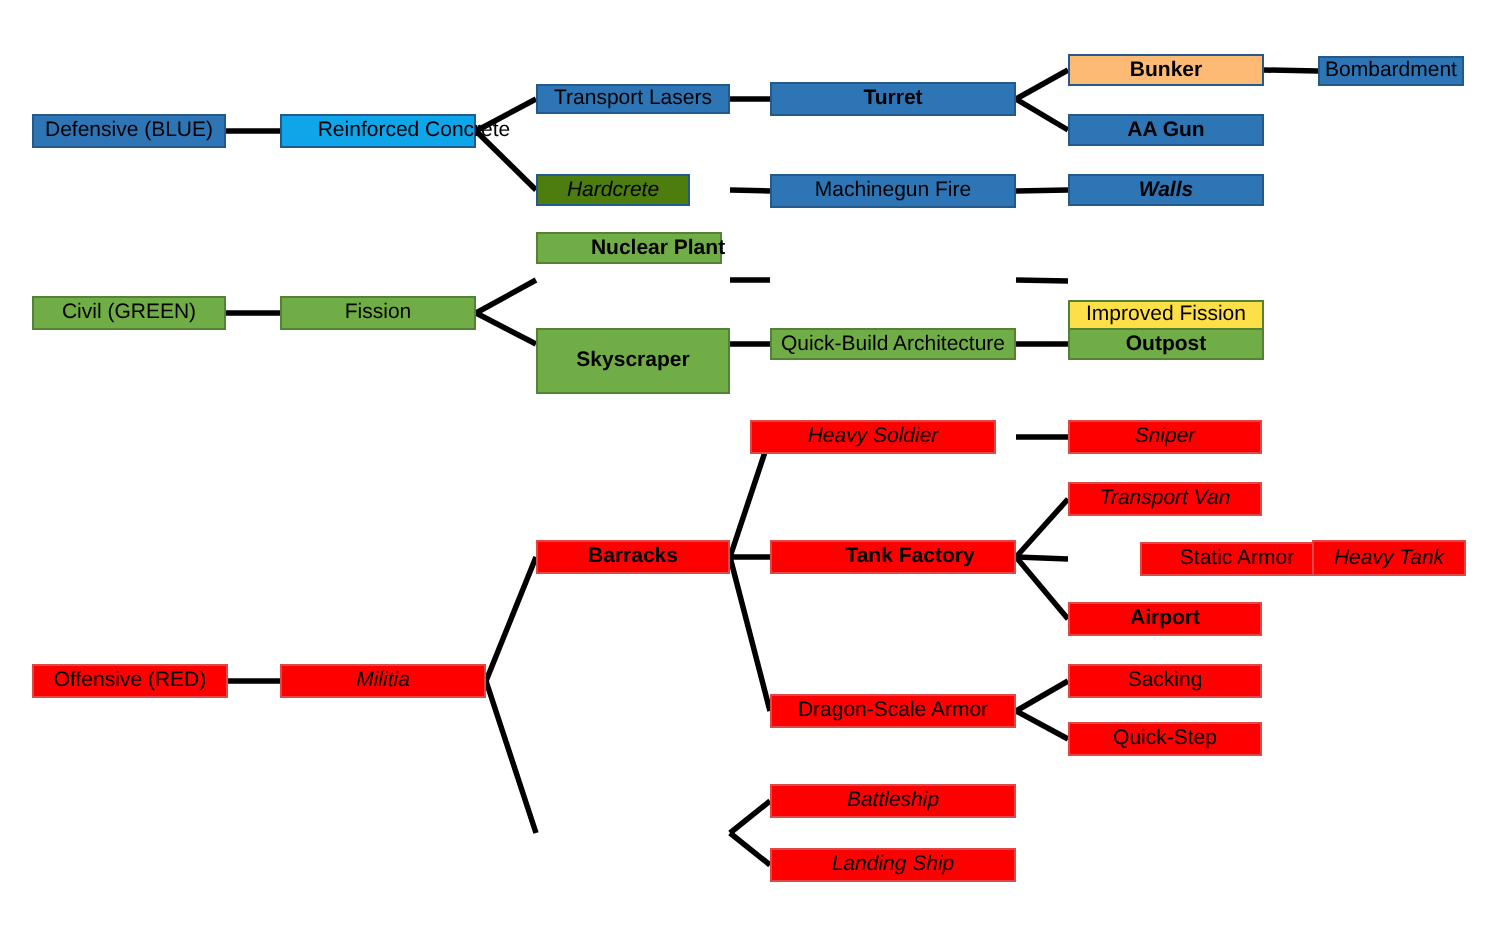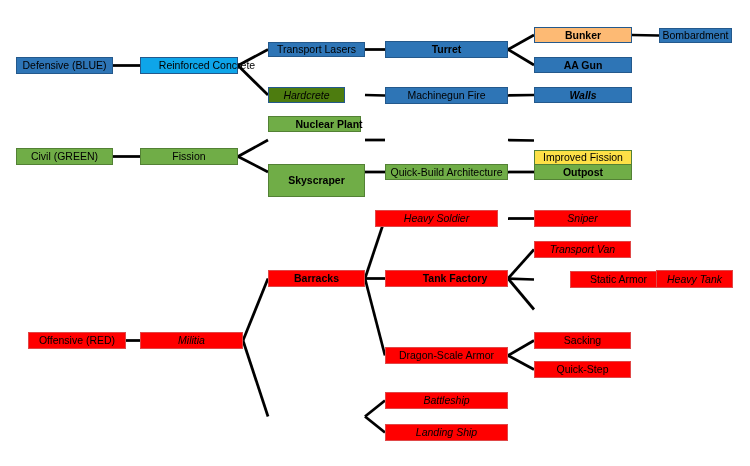--- a/index.html
+++ b/index.html
@@ -99,28 +99,29 @@
       <div class="node bold" style="left: 534px; top: 87px; width: 98px; height: 16px; background: rgb(46, 117, 182); border-color: rgb(36, 89, 140); font-style: italic;">Walls</div>
       <div class="node regular" style="left: 659px; top: 28px; width: 73px; height: 15px; background: rgb(46, 117, 182); border-color: rgb(36, 89, 140);">Bombardment</div>
       <div class="node regular" style="left: 16px; top: 148px; width: 97px; height: 17px; background: rgb(112, 173, 71); border-color: rgb(83, 129, 53); text-align: right;">Civil (GREEN)</div>
       <div class="node regular" style="left: 140px; top: 148px; width: 98px; height: 17px; background: rgb(112, 173, 71); border-color: rgb(83, 129, 53);">Fission</div>
       <div class="node bold" style="left: 268px; top: 116px; width: 93px; height: 16px; background: rgb(112, 173, 71); border-color: rgb(83, 129, 53); padding-left: 29px;">Nuclear Plant</div>
       <div class="node bold" style="left: 268px; top: 164px; width: 97px; height: 33px; background: rgb(112, 173, 71); border-color: rgb(83, 129, 53);">Skyscraper</div>
       <div class="node bold" style="left: 385px; top: 132px; width: 123px; height: 16px; background: rgb(112, 173, 71); border-color: rgb(83, 129, 53); margin-top: 32px;">Park</div>
       <div class="node regular" style="left: 385px; top: 164px; width: 123px; height: 16px; background: rgb(112, 173, 71); border-color: rgb(83, 129, 53);">Quick-Build Architecture</div>
       <div class="node regular" style="left: 534px; top: 150px; width: 98px; height: 15px; background: #fde047; border-color: rgb(83, 129, 53);">Improved Fission</div>
       <div class="node bold" style="left: 534px; top: 164px; width: 98px; height: 16px; background: rgb(112, 173, 71); border-color: rgb(83, 129, 53);">Outpost</div>
-      <div class="node regular" style="left: 16px; top: 332px; width: 98px; height: 17px; background: rgb(255, 0, 0); border-color: rgb(224, 72, 72); margin-left: 12px;">Offensive (RED)</div>
+      <div class="node regular" style="left: 16px; top: 332px; width: 98px; height: 17px; background: rgb(255, 0, 0); border-color: rgb(224, 72, 72);">Offensive (RED)</div>
       <div class="node italic" style="left: 140px; top: 332px; width: 103px; height: 17px; background: rgb(255, 0, 0); border-color: rgb(224, 72, 72);">Militia</div>
       <div class="node bold" style="left: 268px; top: 270px; width: 97px; height: 17px; background: rgb(255, 0, 0); border-color: rgb(224, 72, 72);">Barracks</div>
       <div class="node italic" style="left: 375px; top: 210px; width: 123px; height: 17px; background: rgb(255, 0, 0); border-color: rgb(224, 72, 72);">Heavy Soldier</div>
       <div class="node bold" style="left: 385px; top: 270px; width: 123px; height: 17px; background: rgb(255, 0, 0); border-color: rgb(224, 72, 72); padding-left: 17px;">Tank Factory</div>
       <div class="node regular" style="left: 385px; top: 347px; width: 123px; height: 17px; background: rgb(255, 0, 0); border-color: rgb(224, 72, 72);">Dragon-Scale Armor</div>
       <div class="node italic" style="left: 385px; top: 392px; width: 123px; height: 17px; background: rgb(255, 0, 0); border-color: rgb(224, 72, 72);">Battleship</div>
       <div class="node italic" style="left: 385px; top: 424px; width: 123px; height: 17px; background: rgb(255, 0, 0); border-color: rgb(224, 72, 72);">Landing Ship</div>
       <div class="node italic" style="left: 534px; top: 210px; width: 97px; height: 17px; background: rgb(255, 0, 0); border-color: rgb(224, 72, 72);">Sniper</div>
       <div class="node italic" style="left: 534px; top: 241px; width: 97px; height: 17px; background: rgb(255, 0, 0); border-color: rgb(224, 72, 72);">Transport Van</div>
       <div class="node regular" style="left: 534px; top: 271px; width: 97px; height: 17px; background: rgb(255, 0, 0); border-color: rgb(224, 72, 72); margin-left: 36px;">Static Armor</div>
+      <div class="node bold" style="left: 534px; top: 301px; width: 97px; height: 17px; background: rgb(255, 0, 0); border-color: rgb(224, 72, 72);">Airport</div>
       <div class="node regular" style="left: 534px; top: 332px; width: 97px; height: 17px; background: rgb(255, 0, 0); border-color: rgb(224, 72, 72);">Sacking</div>
       <div class="node regular" style="left: 534px; top: 361px; width: 97px; height: 17px; background: rgb(255, 0, 0); border-color: rgb(224, 72, 72);">Quick-Step</div>
       <div class="node italic" style="left: 656px; top: 270px; width: 77px; height: 18px; background: rgb(255, 0, 0); border-color: rgb(224, 72, 72);">Heavy Tank</div>
     </div>
 </div>
 
 </body></html>

